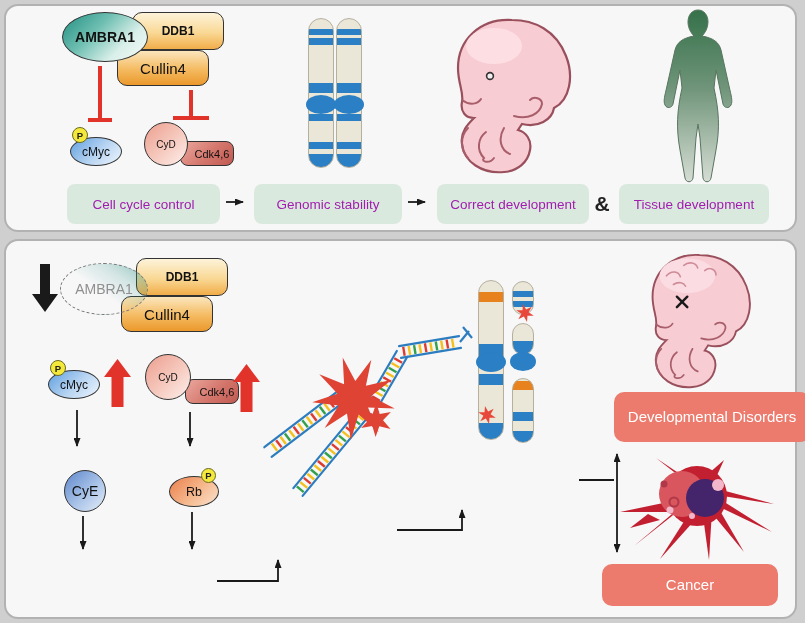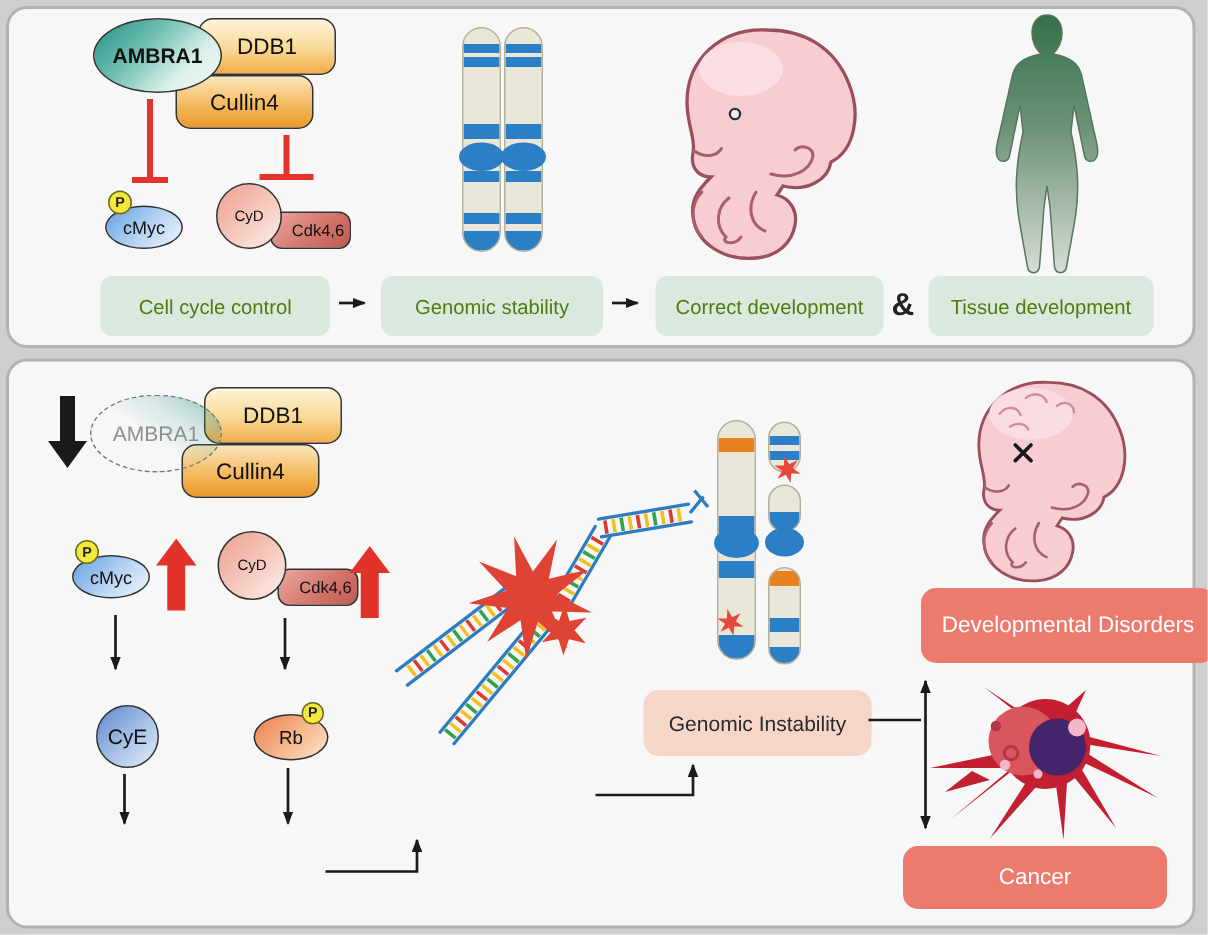--- a/index.html
+++ b/index.html
@@ -8,34 +8,34 @@
     font-family:"Liberation Sans",sans-serif;overflow:hidden;
   }
   .panel{position:absolute;background:#f7f7f8;border:2px solid #b2b2b2;border-radius:14px;box-sizing:border-box;}
   .abs{position:absolute;}
   
   .mol{position:absolute;display:flex;align-items:center;justify-content:center;border:1.6px solid #333;box-sizing:border-box;color:#111;}
   .ambra1{border-radius:50%;background:linear-gradient(135deg,#1f8f80 0%,#6fbfb2 38%,#d9efe9 70%,#f6fbf9 100%);font-weight:bold;font-size:14px;}
   .ambra1-faded{position:absolute;display:flex;align-items:center;justify-content:center;box-sizing:border-box;
     border:1.6px dashed #777;border-radius:50%;color:#8f8f8f;font-size:14px;
     background:linear-gradient(215deg,rgba(42,145,132,.50) 0%,rgba(42,145,132,.18) 28%,rgba(255,255,255,0) 55%);}
-  .ddb1{border-radius:10px;background:linear-gradient(180deg,#fdf3da 0%,#f9d894 55%,#f1ad4a 100%);font-size:15px;}
+  .ddb1{border-radius:10px;background:linear-gradient(180deg,#fdf3da 0%,#f9d894 55%,#f1ad4a 100%);font-size:12px;font-weight:bold;}
   .cullin4{border-radius:10px;background:linear-gradient(180deg,#fbe6bd 0%,#f4ba60 55%,#eb992c 100%);font-size:15px;}
   .cmyc{border-radius:50%;background:linear-gradient(135deg,#5f9fe0 0%,#b9d5f2 55%,#eef6fd 100%);font-size:12px;}
   .cyd{border-radius:50%;background:linear-gradient(135deg,#ec9e8e 0%,#f6cabf 55%,#fdf0ec 100%);font-size:10px;align-items:center;}
   .cdk46{border-radius:8px;background:linear-gradient(135deg,#eba89e 0%,#d4766c 55%,#c05a52 100%);font-size:11px;}
   .cye{border-radius:50%;background:linear-gradient(135deg,#5e87cc 0%,#a9c3e8 55%,#e6eef8 100%);font-size:14px;}
   .rb{border-radius:50%;background:linear-gradient(135deg,#eb7f4d 0%,#f5b98e 55%,#fbe3cf 100%);font-size:12.5px;}
   .pcircle{position:absolute;width:16px;height:16px;border-radius:50%;background:#f4e93b;border:1.2px solid #6a6a20;
     display:flex;align-items:center;justify-content:center;font-size:9.5px;font-weight:bold;color:#222;z-index:3;box-sizing:border-box;}
   
   .tbar{position:absolute;background:#e2332b;}
   
   .gbox{position:absolute;height:40px;background:#dae9de;border-radius:8px;display:flex;align-items:center;justify-content:center;
-    font-size:13.5px;color:#4d7c0f;}
+    font-size:13.5px;color:#a21caf;}
   .pbox{position:absolute;background:#f6d6c9;border-radius:10px;display:flex;align-items:center;justify-content:center;
     font-size:14px;color:#2a2a2a;}
   .sbox{position:absolute;background:#ec7b6e;border-radius:10px;display:flex;align-items:center;justify-content:center;
     font-size:15px;color:#fff;text-align:center;line-height:1.35;padding:2px 8px;box-sizing:border-box;}
   .amp{position:absolute;font-size:21px;font-weight:bold;color:#222;display:flex;align-items:center;justify-content:center;}
   
   .chromatid{position:absolute;border-radius:13px;border:1px solid #b5b09e;box-sizing:border-box;}
   .chr-top{width:26px;height:150px;background:linear-gradient(180deg,
     #eae6d8 0%,#eae6d8 7%,#2b7fc4 7%,#2b7fc4 11%,#eae6d8 11%,#eae6d8 13%,#2b7fc4 13%,#2b7fc4 17.5%,
     #eae6d8 17.5%,#eae6d8 43%,#2b7fc4 43%,#2b7fc4 50%,#eae6d8 50%,#eae6d8 64%,#2b7fc4 64%,#2b7fc4 69%,
@@ -186,23 +186,20 @@
   <div class="mol cye" style="left:58px;top:229px;width:42px;height:42px;">
     <span>CyE</span>
   </div>
   <div class="pcircle" style="left:195px;top:227px;width:15px;height:15px;">
     <span>P</span>
   </div>
   <div class="mol rb" style="left:163px;top:235px;width:50px;height:31px;">
     <span>Rb</span>
   </div>
 
-  <div class="pbox" style="left:423px;top:219px;width:152px;height:44px;">
-    <span>Genomic Instability</span>
-  </div>
   <div class="sbox" style="left:608px;top:151px;width:196px;height:50px;">
     <span>Developmental Disorders</span>
   </div>
   <div class="sbox" style="left:596px;top:323px;width:176px;height:42px;">
     <span>Cancer</span>
   </div>
 
   <svg id="dna-svg" style="left:246px;top:81px;" width="220" height="185" viewBox="0 0 220 185">
       <line x1="96.36374070842287" y1="61.22740967980501" x2="12.363740708422863" y2="125.227409679805" stroke="#2c7cc0" stroke-width="2.2" stroke-linecap="round"></line>
       <line x1="103.63625929157713" y1="70.772590320195" x2="19.636259291577137" y2="134.77259032019498" stroke="#2c7cc0" stroke-width="2.2" stroke-linecap="round"></line>

